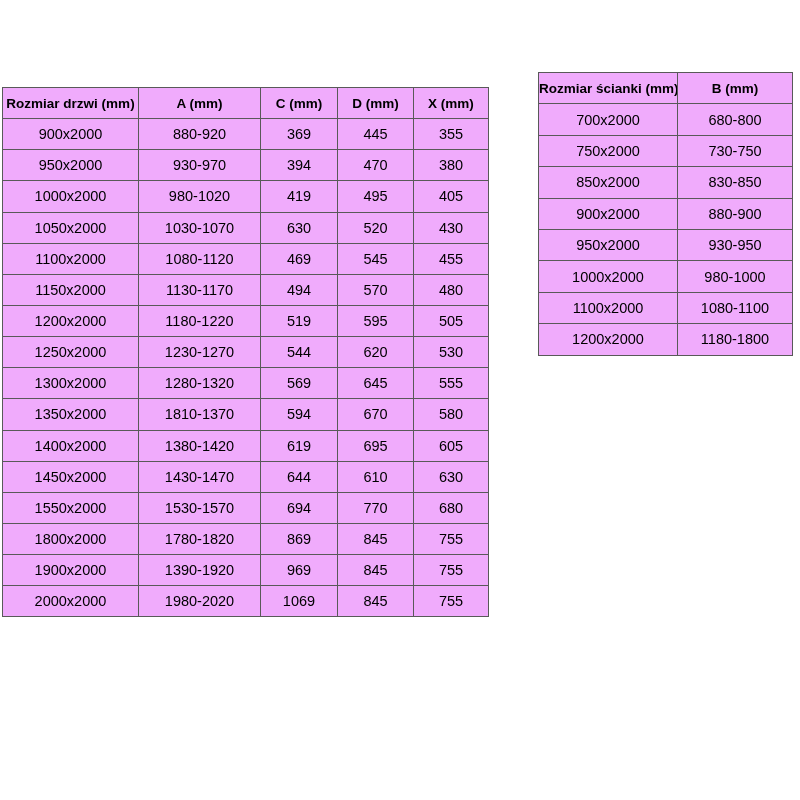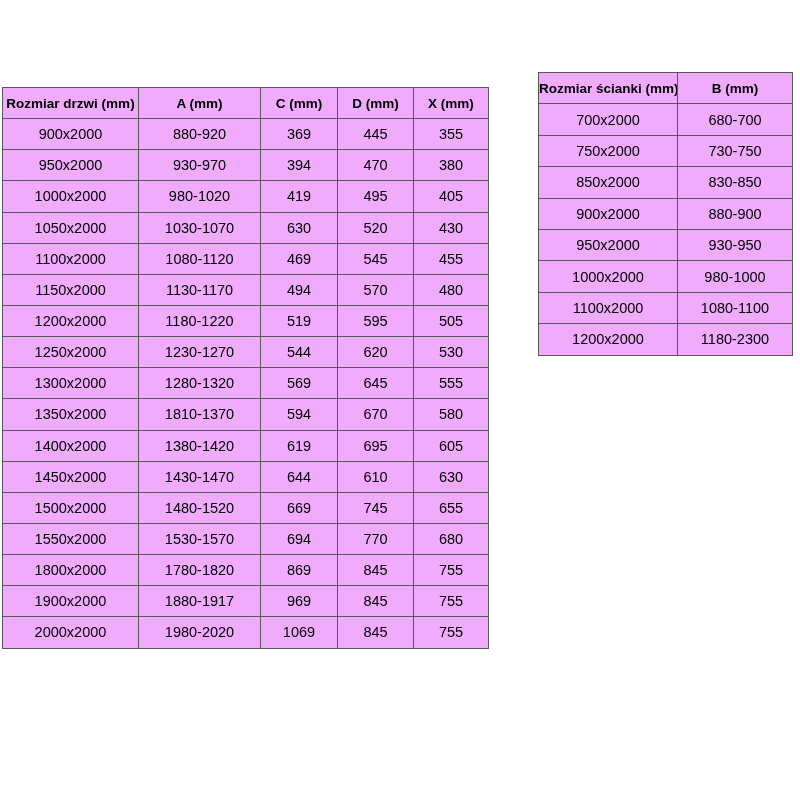--- a/index.html
+++ b/index.html
@@ -162,43 +162,36 @@
           <td>605</td>
         </tr>
         <tr>
           <td>1450x2000</td>
           <td>1430-1470</td>
           <td>644</td>
           <td>610</td>
           <td>630</td>
         </tr>
         <tr>
-          <td>1500x2000</td>
-          <td>1480-1520</td>
-          <td>669</td>
-          <td>745</td>
-          <td>655</td>
-        </tr>
-        <tr>
           <td>1550x2000</td>
           <td>1530-1570</td>
           <td>694</td>
           <td>770</td>
           <td>680</td>
         </tr>
         <tr>
           <td>1800x2000</td>
           <td>1780-1820</td>
           <td>869</td>
           <td>845</td>
           <td>755</td>
         </tr>
         <tr>
           <td>1900x2000</td>
-          <td>1880-1917</td>
+          <td>1390-1920</td>
           <td>969</td>
           <td>845</td>
           <td>755</td>
         </tr>
         <tr>
           <td>2000x2000</td>
           <td>1980-2020</td>
           <td>1069</td>
           <td>845</td>
           <td>755</td>
@@ -213,21 +206,21 @@
       </colgroup>
   <thead>
         <tr>
           <th>Rozmiar ścianki (mm)</th>
           <th>B (mm)</th>
         </tr>
       </thead>
       <tbody>
         <tr>
           <td>700x2000</td>
-          <td>680-700</td>
+          <td>680-800</td>
         </tr>
         <tr>
           <td>750x2000</td>
           <td>730-750</td>
         </tr>
         <tr>
           <td>850x2000</td>
           <td>830-850</td>
         </tr>
         <tr>
@@ -241,17 +234,17 @@
         <tr>
           <td>1000x2000</td>
           <td>980-1000</td>
         </tr>
         <tr>
           <td>1100x2000</td>
           <td>1080-1100</td>
         </tr>
         <tr>
           <td>1200x2000</td>
-          <td>1180-2300</td>
+          <td>1180-1800</td>
         </tr>
       </tbody>
     </table>
 </div>
 
 </body></html>

